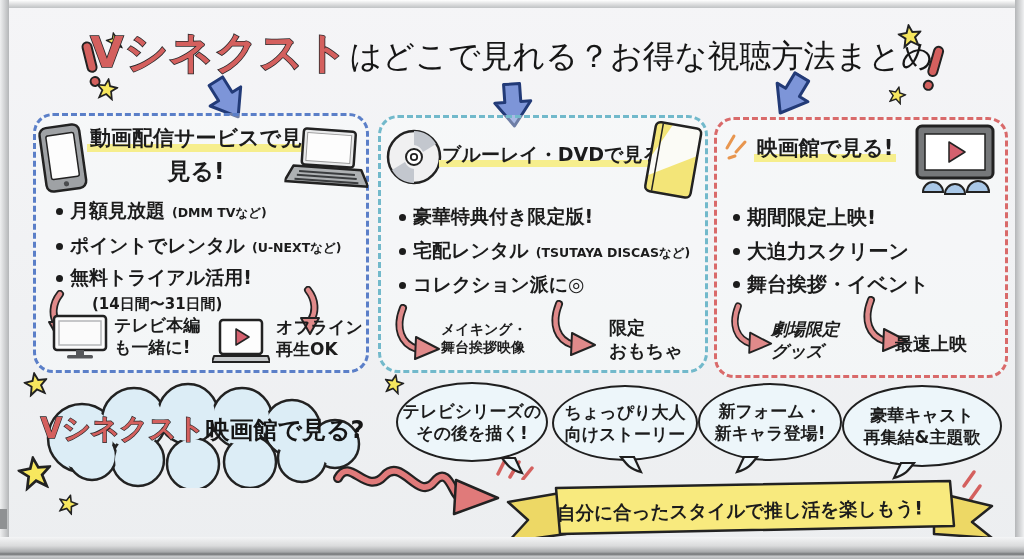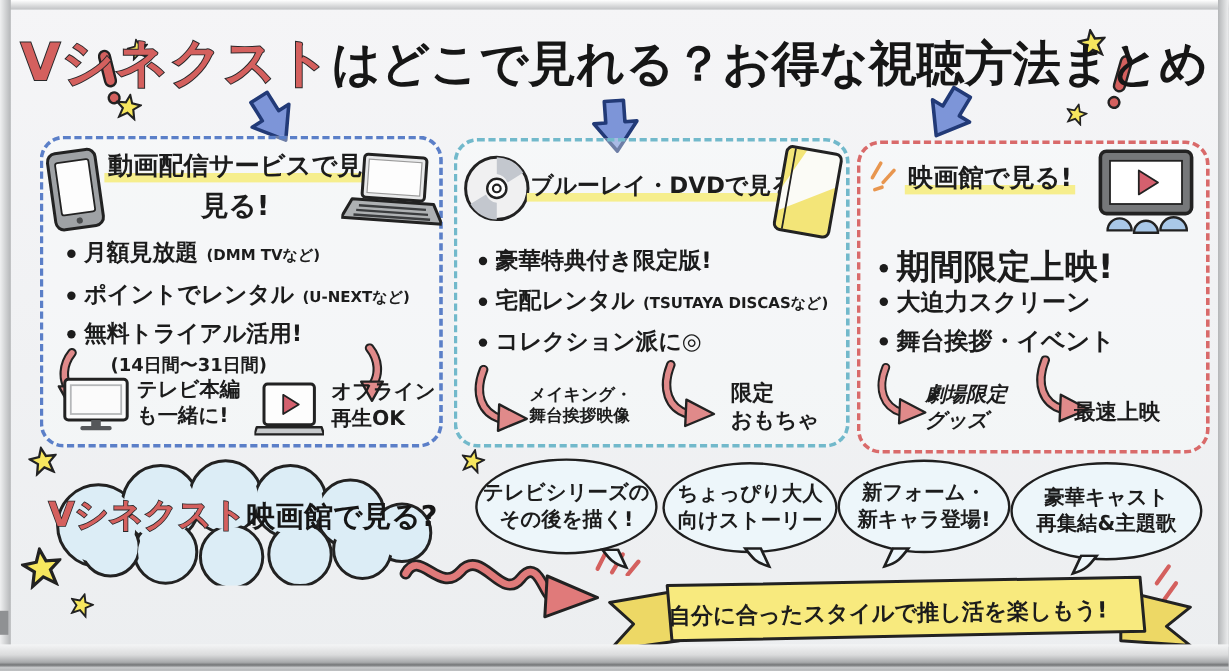--- a/index.html
+++ b/index.html
@@ -11,21 +11,21 @@
   .frame-top{position:absolute;left:0;top:0;right:0;height:8px;background:linear-gradient(#ffffff,#c0c2c4);z-index:50;}
   .frame-left{position:absolute;left:0;top:0;bottom:20px;width:9px;background:linear-gradient(90deg,#eff0f1,#b4b6b8);z-index:50;}
   .frame-right{position:absolute;right:0;top:0;bottom:20px;width:9px;background:linear-gradient(270deg,#eff0f1,#b4b6b8);z-index:50;}
   .frame-bottom{position:absolute;left:0;right:0;bottom:0;height:22px;
         background:linear-gradient(#f4f5f6 0%,#dadbdc 40%,#a7a9ab 68%,#737577 78%,#c8cacc 88%,#b0b2b4 100%);z-index:50;}
   .frame-clip{position:absolute;left:0;bottom:30px;width:7px;height:20px;background:#8f9193;z-index:51;}
 
   
   .title{position:absolute;left:0;right:0;top:24px;text-align:center;white-space:nowrap;z-index:5;}
   .title-brand{font-size:43px;font-weight:800;color:#d4605e;-webkit-text-stroke:1.6px #28282a;paint-order:stroke fill;letter-spacing:1px;}
-  .title-rest{font-size:40px;font-weight:700;color:#161616;letter-spacing:0px;}
+  .title-rest{font-size:32px;font-weight:400;color:#161616;letter-spacing:0px;}
 
   
   .box{position:absolute;border-radius:20px;background:rgba(253,254,255,.35);}
   .box1{left:33px;top:113px;width:330px;height:254px;border:3px dashed #5b7fc8;}
   .box2{left:378px;top:115px;width:324px;height:252px;border:3px dashed #72b9cb;}
   .box3{left:714px;top:117px;width:288px;height:255px;border:3px dashed #d96a6a;}
   .box-head{position:absolute;font-weight:800;text-align:center;white-space:nowrap;}
   .hl{background:linear-gradient(to top,#f6ee8d 30%,rgba(246,238,141,0) 30%);padding:0 3px 2px 3px;}
   .bullet{position:absolute;display:flex;align-items:baseline;gap:7px;font-weight:800;white-space:nowrap;}
   .dot{width:7px;height:7px;border-radius:50%;background:#1c1c1c;align-self:center;flex:none;}
@@ -216,21 +216,21 @@
         <rect x="6" y="4" width="76" height="52" rx="5" fill="#76787a" stroke="#222" stroke-width="3"></rect>
         <rect x="14" y="12" width="60" height="36" fill="#ffffff" stroke="#222" stroke-width="1.5"></rect>
         <polygon points="38,20 54,30 38,40" fill="#d4606e" stroke="#222" stroke-width="1.5" stroke-linejoin="round"></polygon>
         <path d="M12,70 a10,10 0 0 1 20,0 z" fill="#a9c8e8" stroke="#222" stroke-width="2"></path>
         <path d="M34,72 a10,10 0 0 1 20,0 z" fill="#a9c8e8" stroke="#222" stroke-width="2"></path>
         <path d="M56,70 a11,11 0 0 1 22,0 z" fill="#a9c8e8" stroke="#222" stroke-width="2"></path>
       </svg>
 
     <div class="bullet" style="left:16px;top:84px;">
       <span class="dot"></span>
-      <span class="bmain" style="font-size:28px">期間限定上映!</span>
+      <span class="bmain" style="font-size:20px">期間限定上映!</span>
     </div>
     <div class="bullet" style="left:16px;top:151px;">
       <span class="dot"></span>
       <span class="bmain" style="font-size:20px">舞台挨拶・イベント</span>
     </div>
     <div class="bullet" style="left:16px;top:118px;">
       <span class="dot"></span>
       <span class="bmain" style="font-size:20px">大迫力スクリーン</span>
     </div>
 

